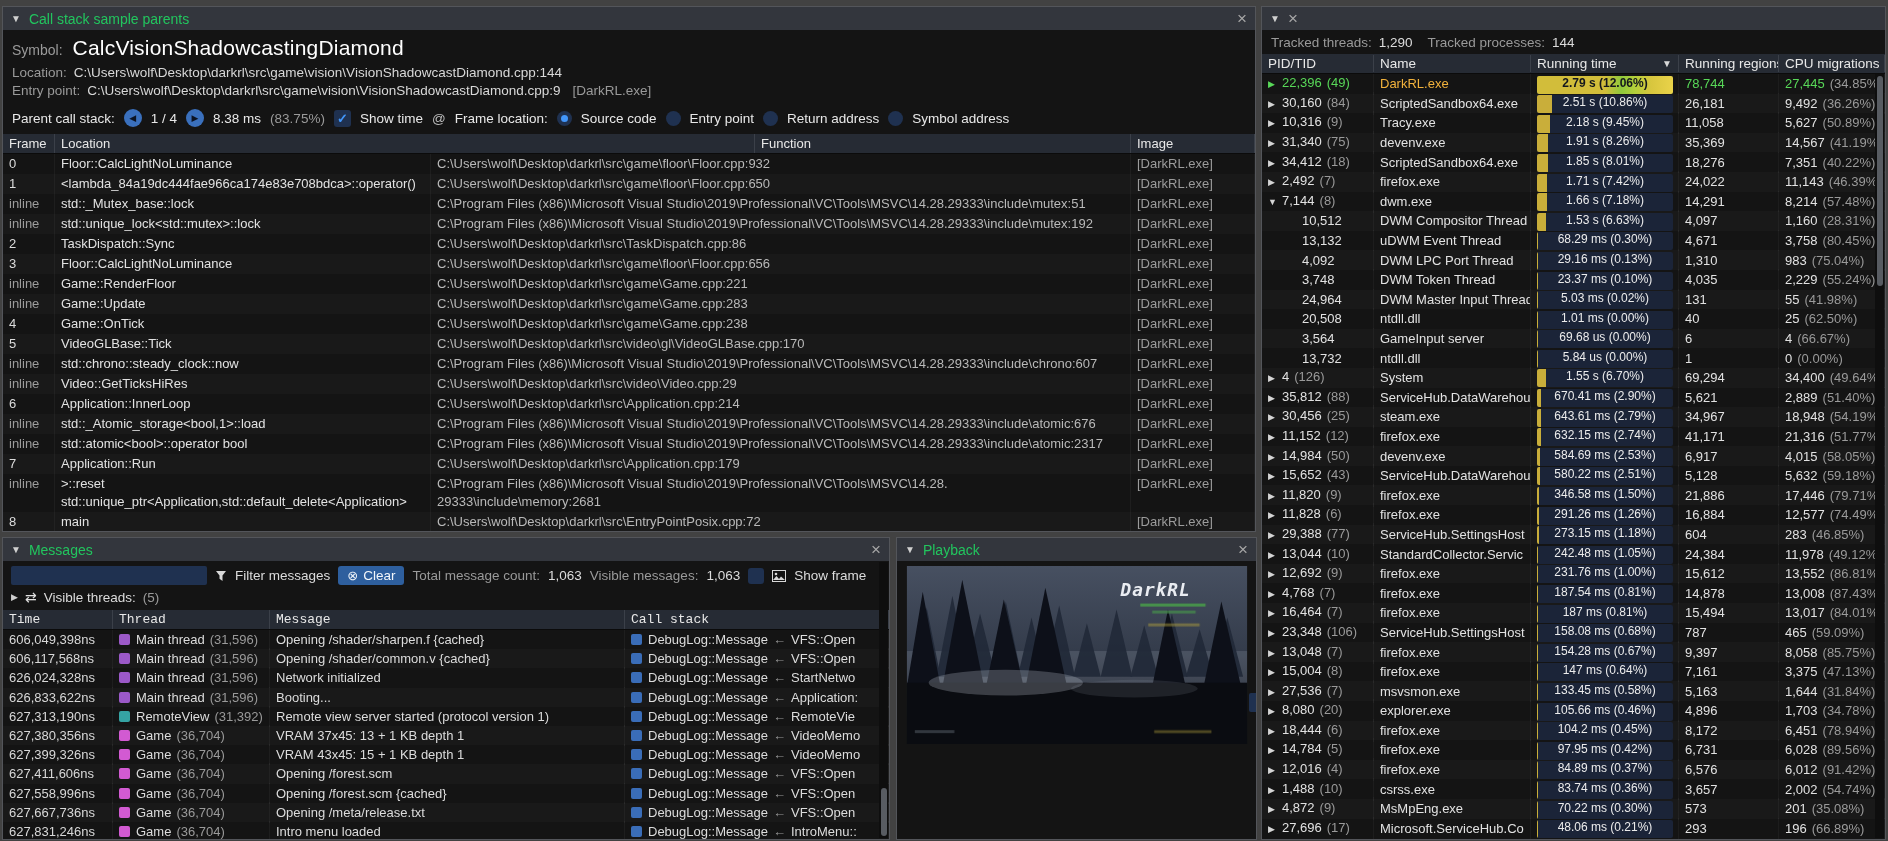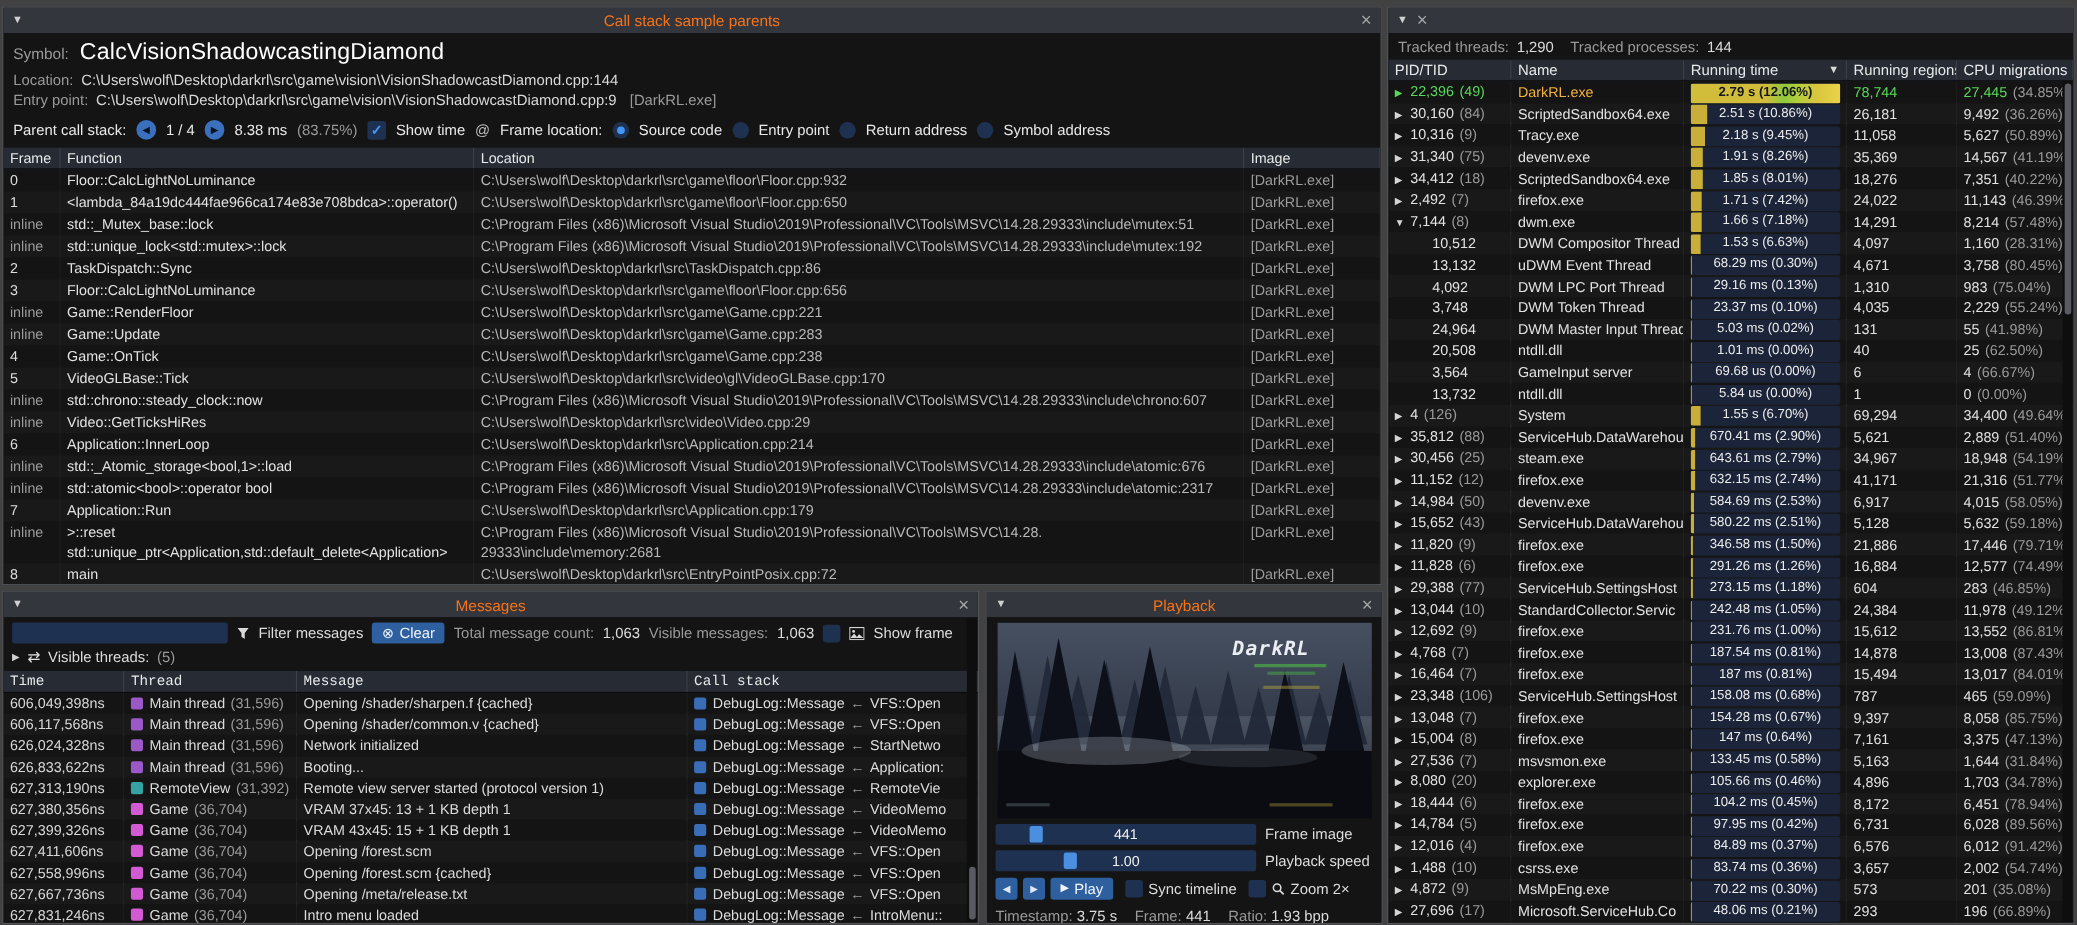--- a/index.html
+++ b/index.html
@@ -13,21 +13,21 @@
     font-size:13.5px;
   }
   .win { position:absolute; background:#141414; border:1px solid rgba(160,165,175,0.45); display:flex; flex-direction:column; overflow:hidden; }
   .w-cs  { left:2px;    top:6px;   width:1254px; height:526px; }
   .w-msg { left:2px;    top:537px; width:888px;  height:303px; }
   .w-pb  { left:896px;  top:537px; width:361px;  height:303px; }
   .w-cpu { left:1261px; top:6px;   width:625px;  height:834px; }
 
   .titlebar { height:23px; background:#33363d; display:flex; align-items:center; padding:0 8px; gap:8px; flex:none; }
   .titlebar .coll { font-size:10px; color:#d0d0d0; }
-  .titlebar .title { font-size:14px; color:#f97316; flex:1; white-space:nowrap; overflow:hidden;text-align:center; }
+  .titlebar .title { font-size:14px; color:#22c55e; flex:1; white-space:nowrap; overflow:hidden; }
   .titlebar .close { font-size:17px; color:#a6a6a6; line-height:1; }
 
   .dim { color:#9a9a9a; }
   .sp { margin-left:5px; }
 
   
   .thead { display:flex; background:#262b34; border-bottom:1px solid #0b0b0b; flex:none; }
   .thead .cell { color:#e8e8e8; border-right:1px solid #3b4049; }
   .trow { display:flex; }
   .trow.alt { background:rgba(255,255,255,0.022); }
@@ -82,21 +82,21 @@
   .mm  { width:355px; color:#dcdcdc; }
   .mcs { flex:1; }
   .chip { display:inline-block; width:11px; height:11px; border-radius:2px; margin-right:6px; vertical-align:-1px; }
 
   .vscroll { position:absolute; right:1px; top:24px; bottom:1px; width:9px; background:#0e0e0e; }
   .vscroll .thumb { position:absolute; left:1.5px; width:6px; border-radius:3px; background:#585c62; }
   .msg-thumb { bottom:2px; height:48px; }
   .cpu-thumb { top:2px; height:210px; }
 
   
-  .pb-body { padding:5px 8px; display:flex; flex-direction:column; flex:1; overflow:hidden; }
+  .pb-body { padding:5px 8px; display:flex; flex-direction:row; flex:1; overflow:hidden; }
   .pb-img { width:344px; height:178px; flex:none; display:block; }
   .slider-row { display:flex; align-items:center; gap:8px; margin-top:5px; font-size:13.5px; flex:none; }
   .slider { position:relative; width:237px; height:19px; background:#1f3150; border-radius:2px; flex:none; }
   .slider .grab { position:absolute; top:2px; width:12px; height:15px; border-radius:2px; background:#4a8fe0; }
   .slider .sval { position:absolute; inset:0; text-align:center; line-height:19px; color:#efefef; font-size:13px; }
   .pb-buttons { display:flex; align-items:center; gap:5px; margin-top:6px; font-size:13.5px; flex:none; white-space:nowrap; }
   .sqbtn { width:20px; height:20px; background:#2e5f9e; border-radius:3px; color:#dfe9f5; display:flex; align-items:center; justify-content:center; font-size:9px; flex:none; }
   .pb-buttons .checkbox { width:16px; height:16px; margin-left:6px; }
   .pb-status { display:flex; gap:16px; margin-top:7px; font-size:13.5px; flex:none; white-space:nowrap; }
 
@@ -170,22 +170,22 @@
       <span class="radio"></span>
       <span class="tval">Entry point</span>
       <span class="radio"></span>
       <span class="tval">Return address</span>
       <span class="radio"></span>
       <span class="tval">Symbol address</span>
     </div>
     <div class="cs-table">
       <div class="thead">
         <span class="cell cf">Frame</span>
+        <span class="cell cloc">Location</span>
         <span class="cell cfn">Function</span>
-        <span class="cell cloc">Location</span>
         <span class="cell cimg">Image</span>
       </div>
       <div class="rows" id="cs-rows">
           <div class="trow">
             <span class="cell cf">0</span>
             <span class="cell cfn">Floor::CalcLightNoLuminance</span>
             <span class="cell cloc">C:\Users\wolf\Desktop\darkrl\src\game\floor\Floor.cpp:932</span>
             <span class="cell cimg">[DarkRL.exe]</span>
           </div>
           <div class="trow alt">

